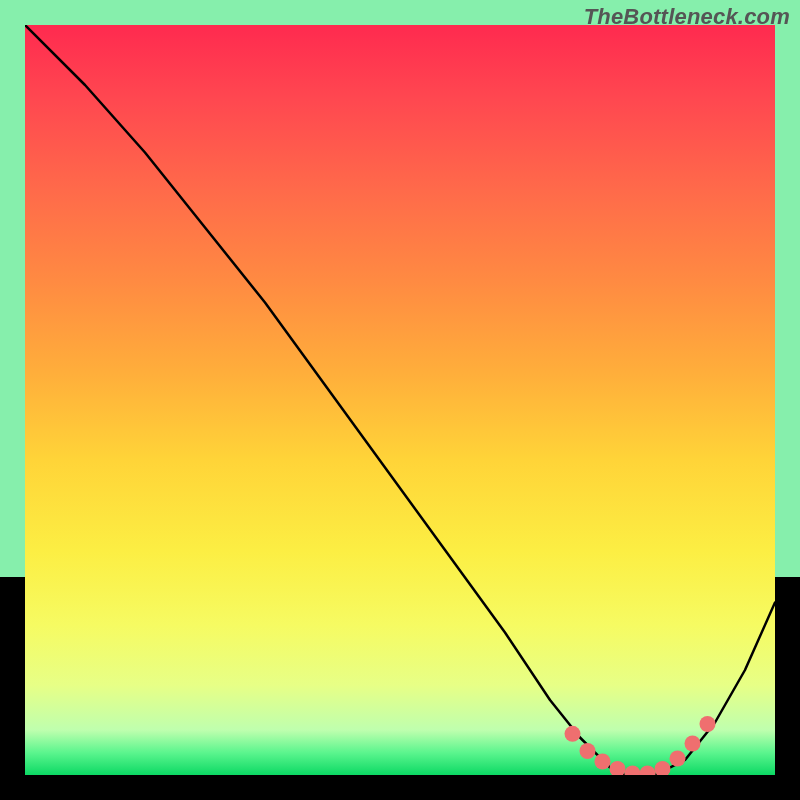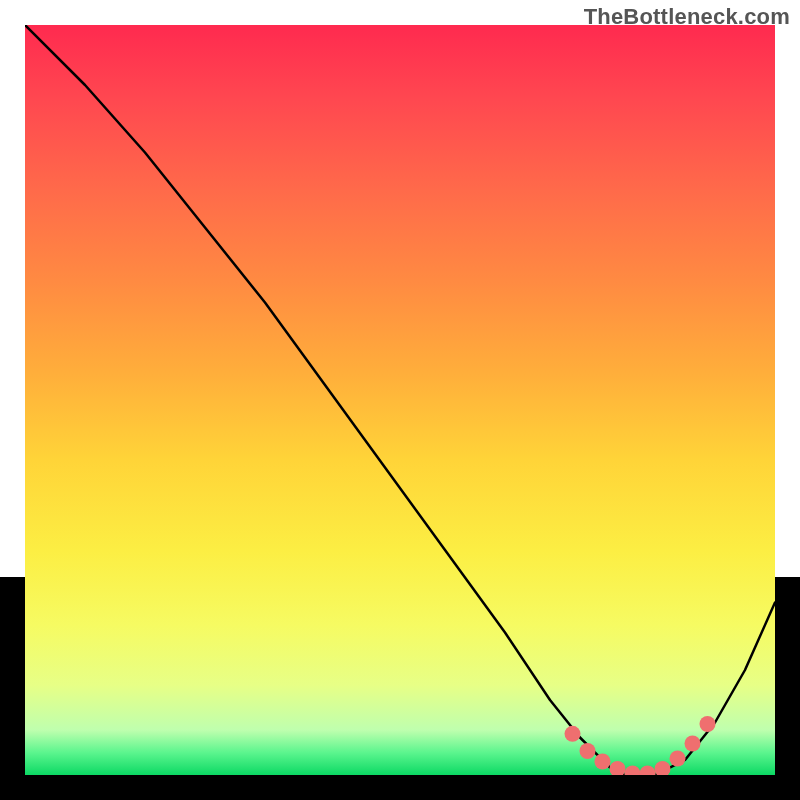--- a/index.html
+++ b/index.html
@@ -8,21 +8,22 @@
     width: 800px;
     height: 800px;
     background: #000;
     font-family: Arial, Helvetica, sans-serif;
     overflow: hidden;
   }
   .frame {
     position: relative;
     width: 800px;
     height: 577px;
-    background: #ffffff;
+    background: #86efac;
+    font-style: italic;
   }
   .attribution {
     position: absolute;
     top: 4px;
     right: 10px;
     font-size: 22px;
     font-weight: 600;
     color: #555;
     letter-spacing: 0.2px;
     z-index: 30;

